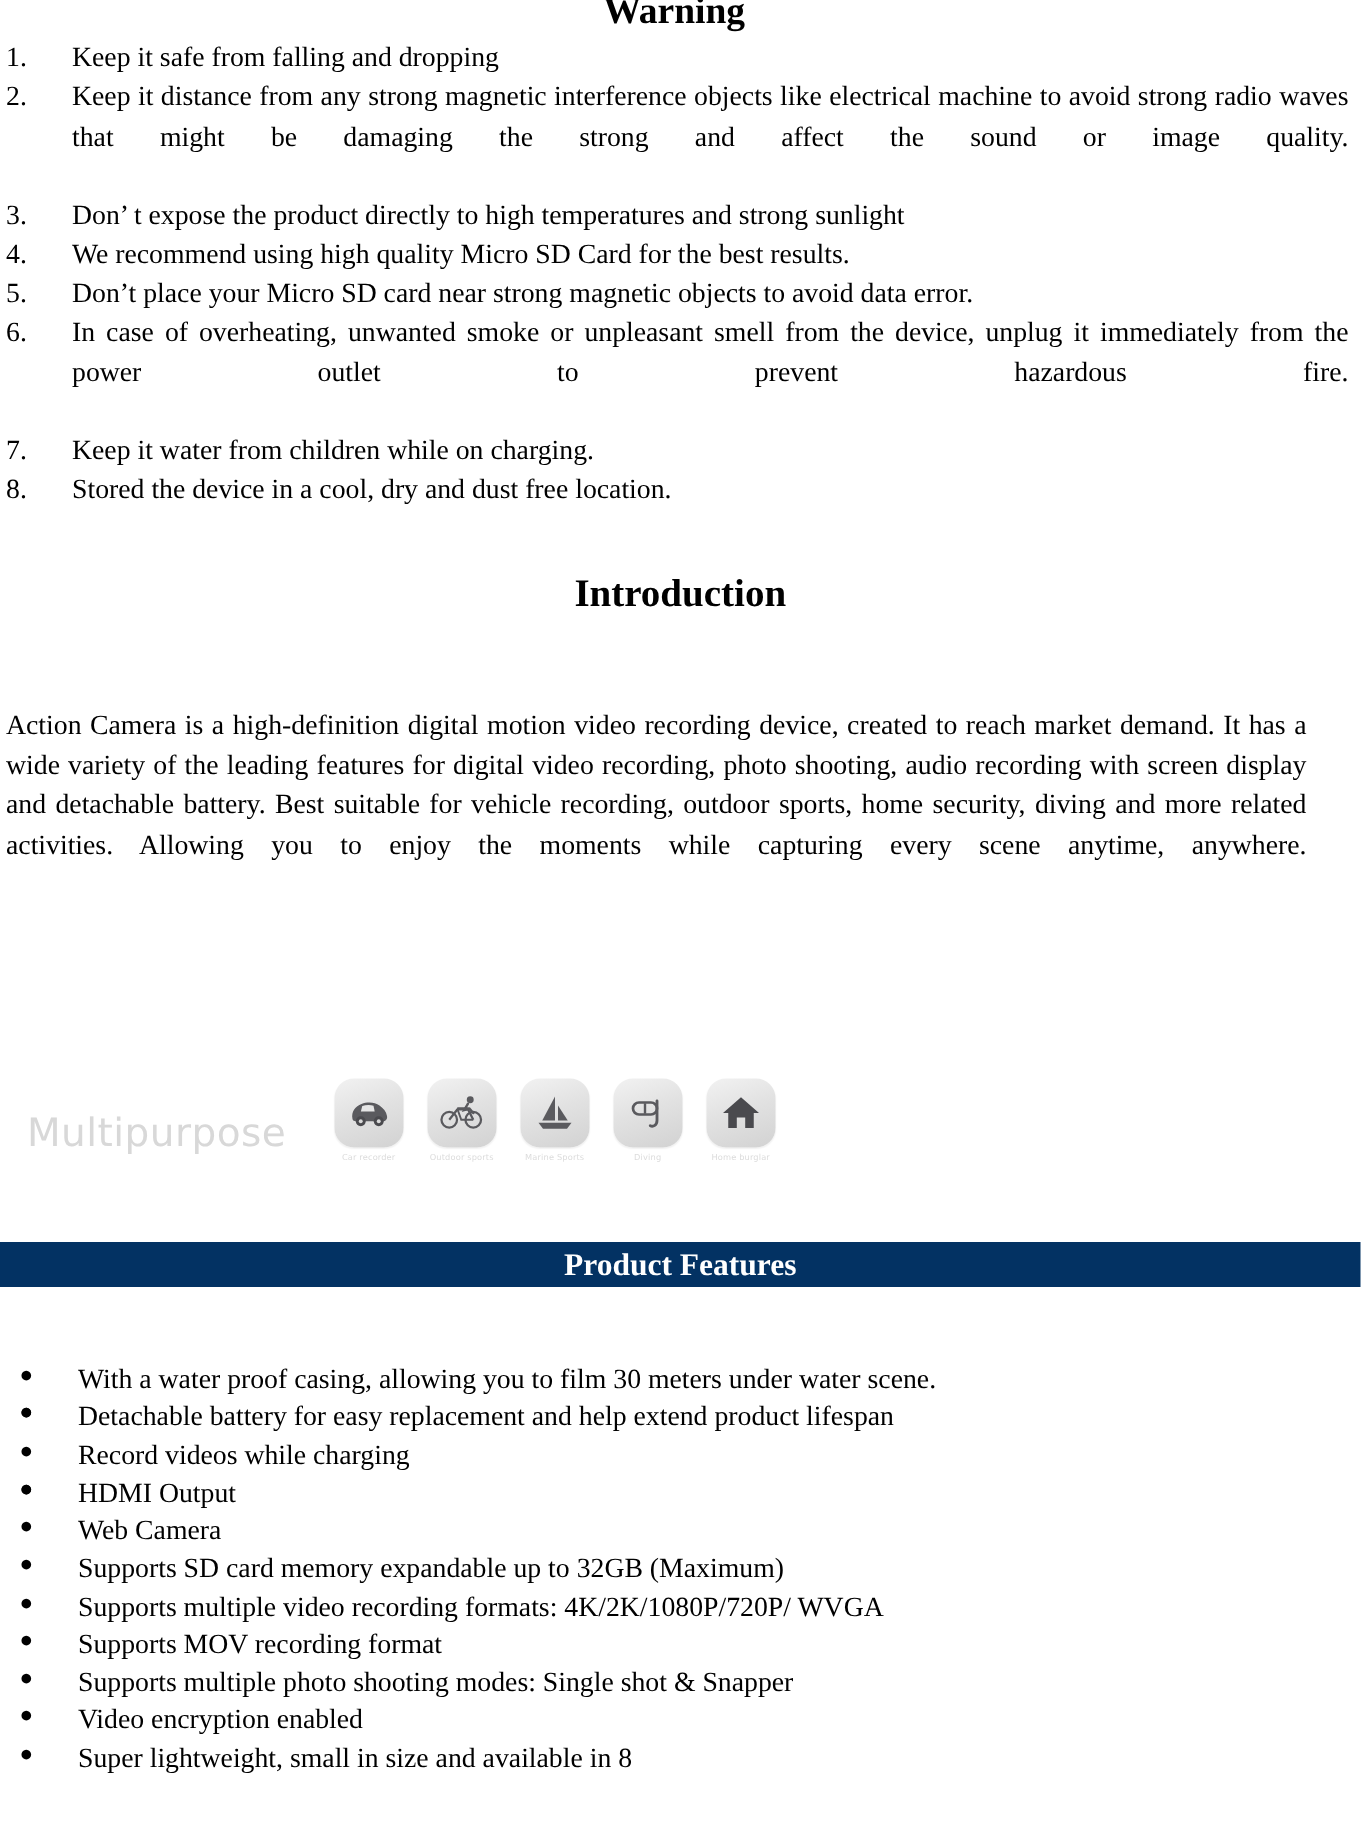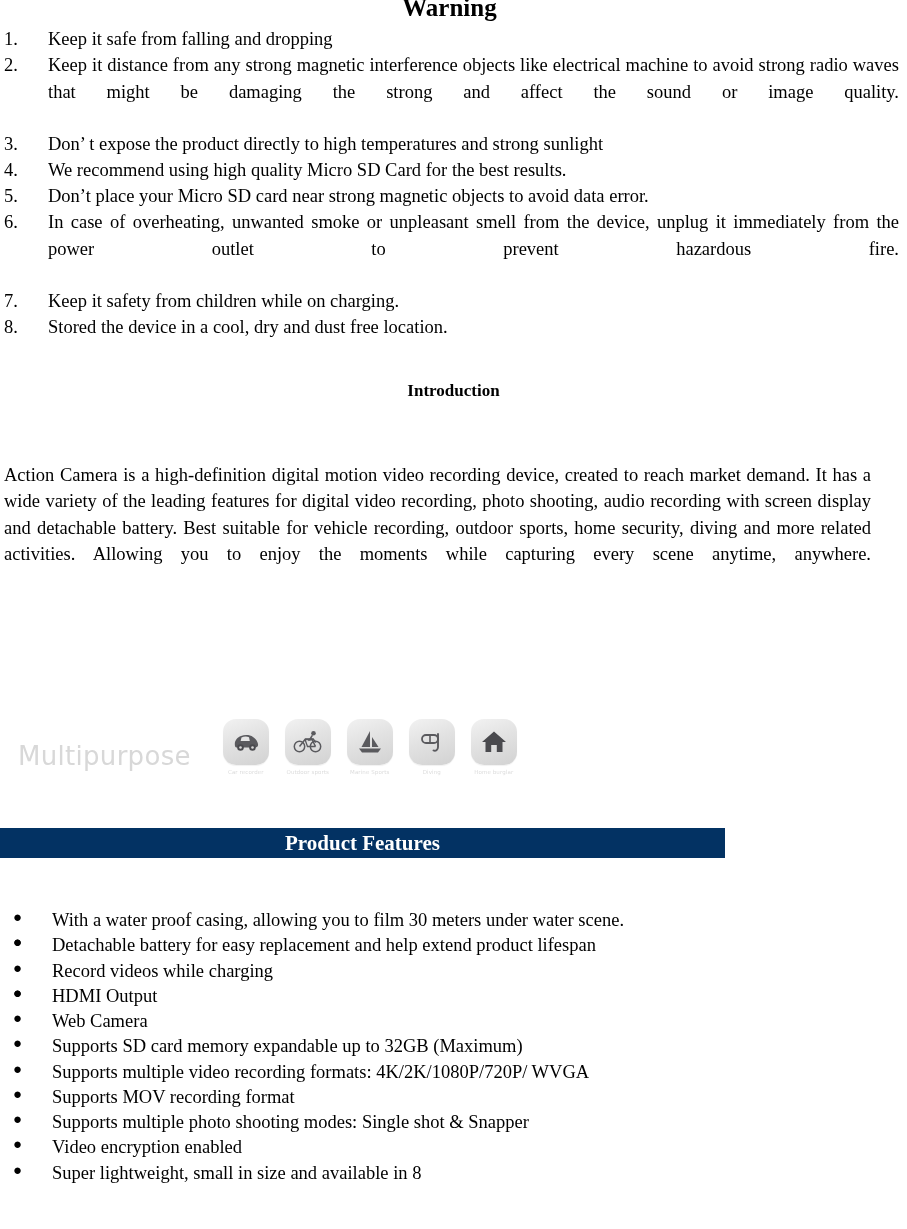--- a/index.html
+++ b/index.html
@@ -25,21 +25,21 @@
     line-height: 1.05;
   }
   #warning-heading {
     font-size: 25px;
     margin: 0;
     padding: 0;
     position: relative;
     top: -5px;
   }
   #introduction-heading {
-    font-size: 17px;
+    font-size: 26px;
     margin: 0;
     padding: 0;
   }
 
   
   .numbered-list {
     list-style: none;
     margin: 0;
     padding: 0;
     font-size: 18.5px;
@@ -133,21 +133,21 @@
     color: #dcdcdc;
     white-space: nowrap;
     letter-spacing: 0.1px;
   }
 
   
   #product-features-bar {
     position: absolute;
     left: 0;
     top: 828px;
-    width: 725px;
+    width: 907px;
     height: 30px;
     background: #033263;
     color: #ffffff;
     font-family: "Liberation Serif", "DejaVu Serif", serif;
     font-weight: bold;
     font-size: 21px;
     display: flex;
     align-items: center;
     justify-content: center;
     line-height: 1;
@@ -220,21 +220,21 @@
     <li class="nowrap">
       <span class="num">5.</span>
       <span class="txt">Don’t place your Micro SD card near strong magnetic objects to avoid data error.</span>
     </li>
     <li>
       <span class="num">6.</span>
       <span class="txt">In case of overheating, unwanted smoke or unpleasant smell from the device, unplug it immediately from the power outlet to prevent hazardous fire.</span>
     </li>
     <li class="nowrap">
       <span class="num">7.</span>
-      <span class="txt">Keep it safety from children while on charging.</span>
+      <span class="txt">Keep it water from children while on charging.</span>
     </li>
     <li class="nowrap">
       <span class="num">8.</span>
       <span class="txt">Stored the device in a cool, dry and dust free location.</span>
     </li>
   </ol>
 </section>
 
 <section id="introduction-block">
   <h1 class="doc-heading" id="introduction-heading">Introduction</h1>

